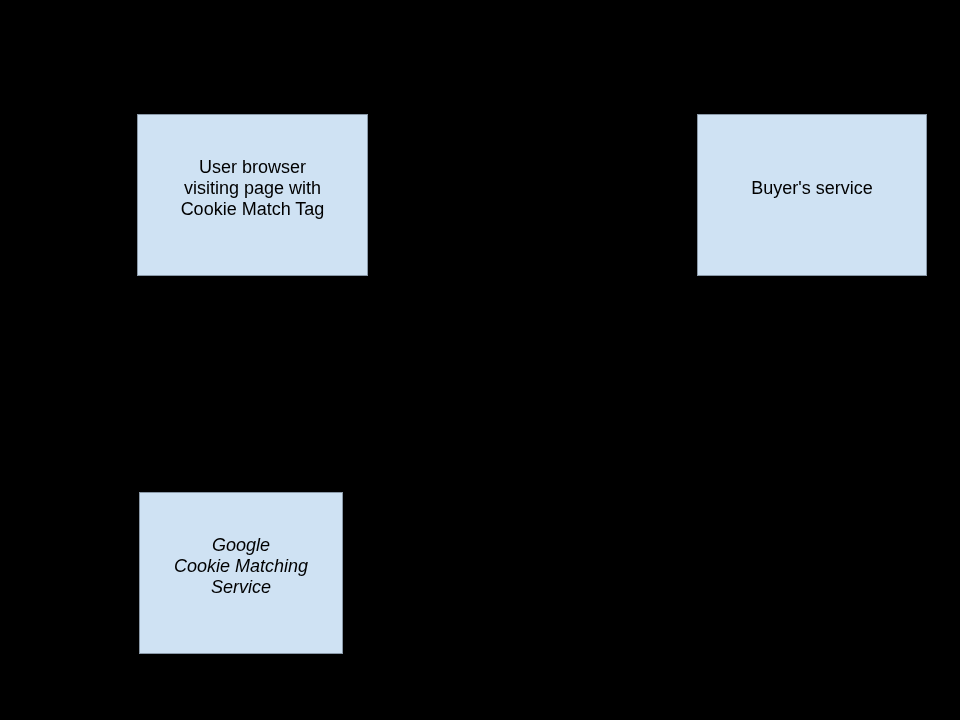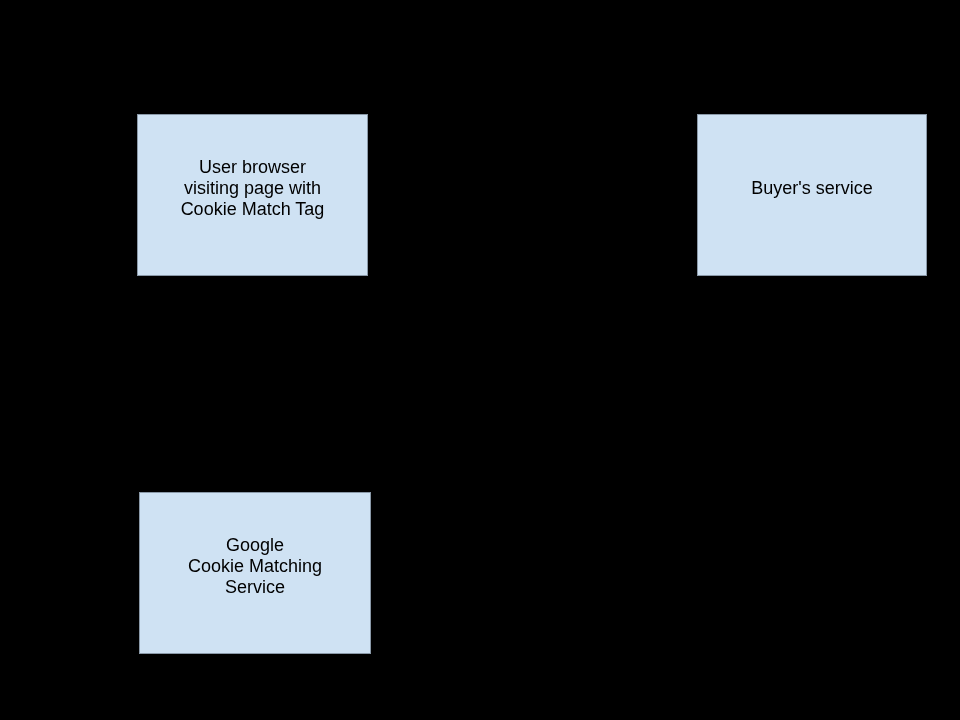--- a/index.html
+++ b/index.html
@@ -40,22 +40,23 @@
   }
   .node-buyers-service {
     left: 697px;
     top: 114px;
     width: 230px;
     height: 162px;
   }
   .node-google-cms {
     left: 139px;
     top: 492px;
-    width: 232px;
+    width: 204px;
     height: 162px;
+    font-style: italic;
   }
 </style>
 </head>
 <body>
 
 <div class="canvas">
 
   <div class="node node-buyers-service">
     <span class="node-label">Buyer's service</span>
   </div>

